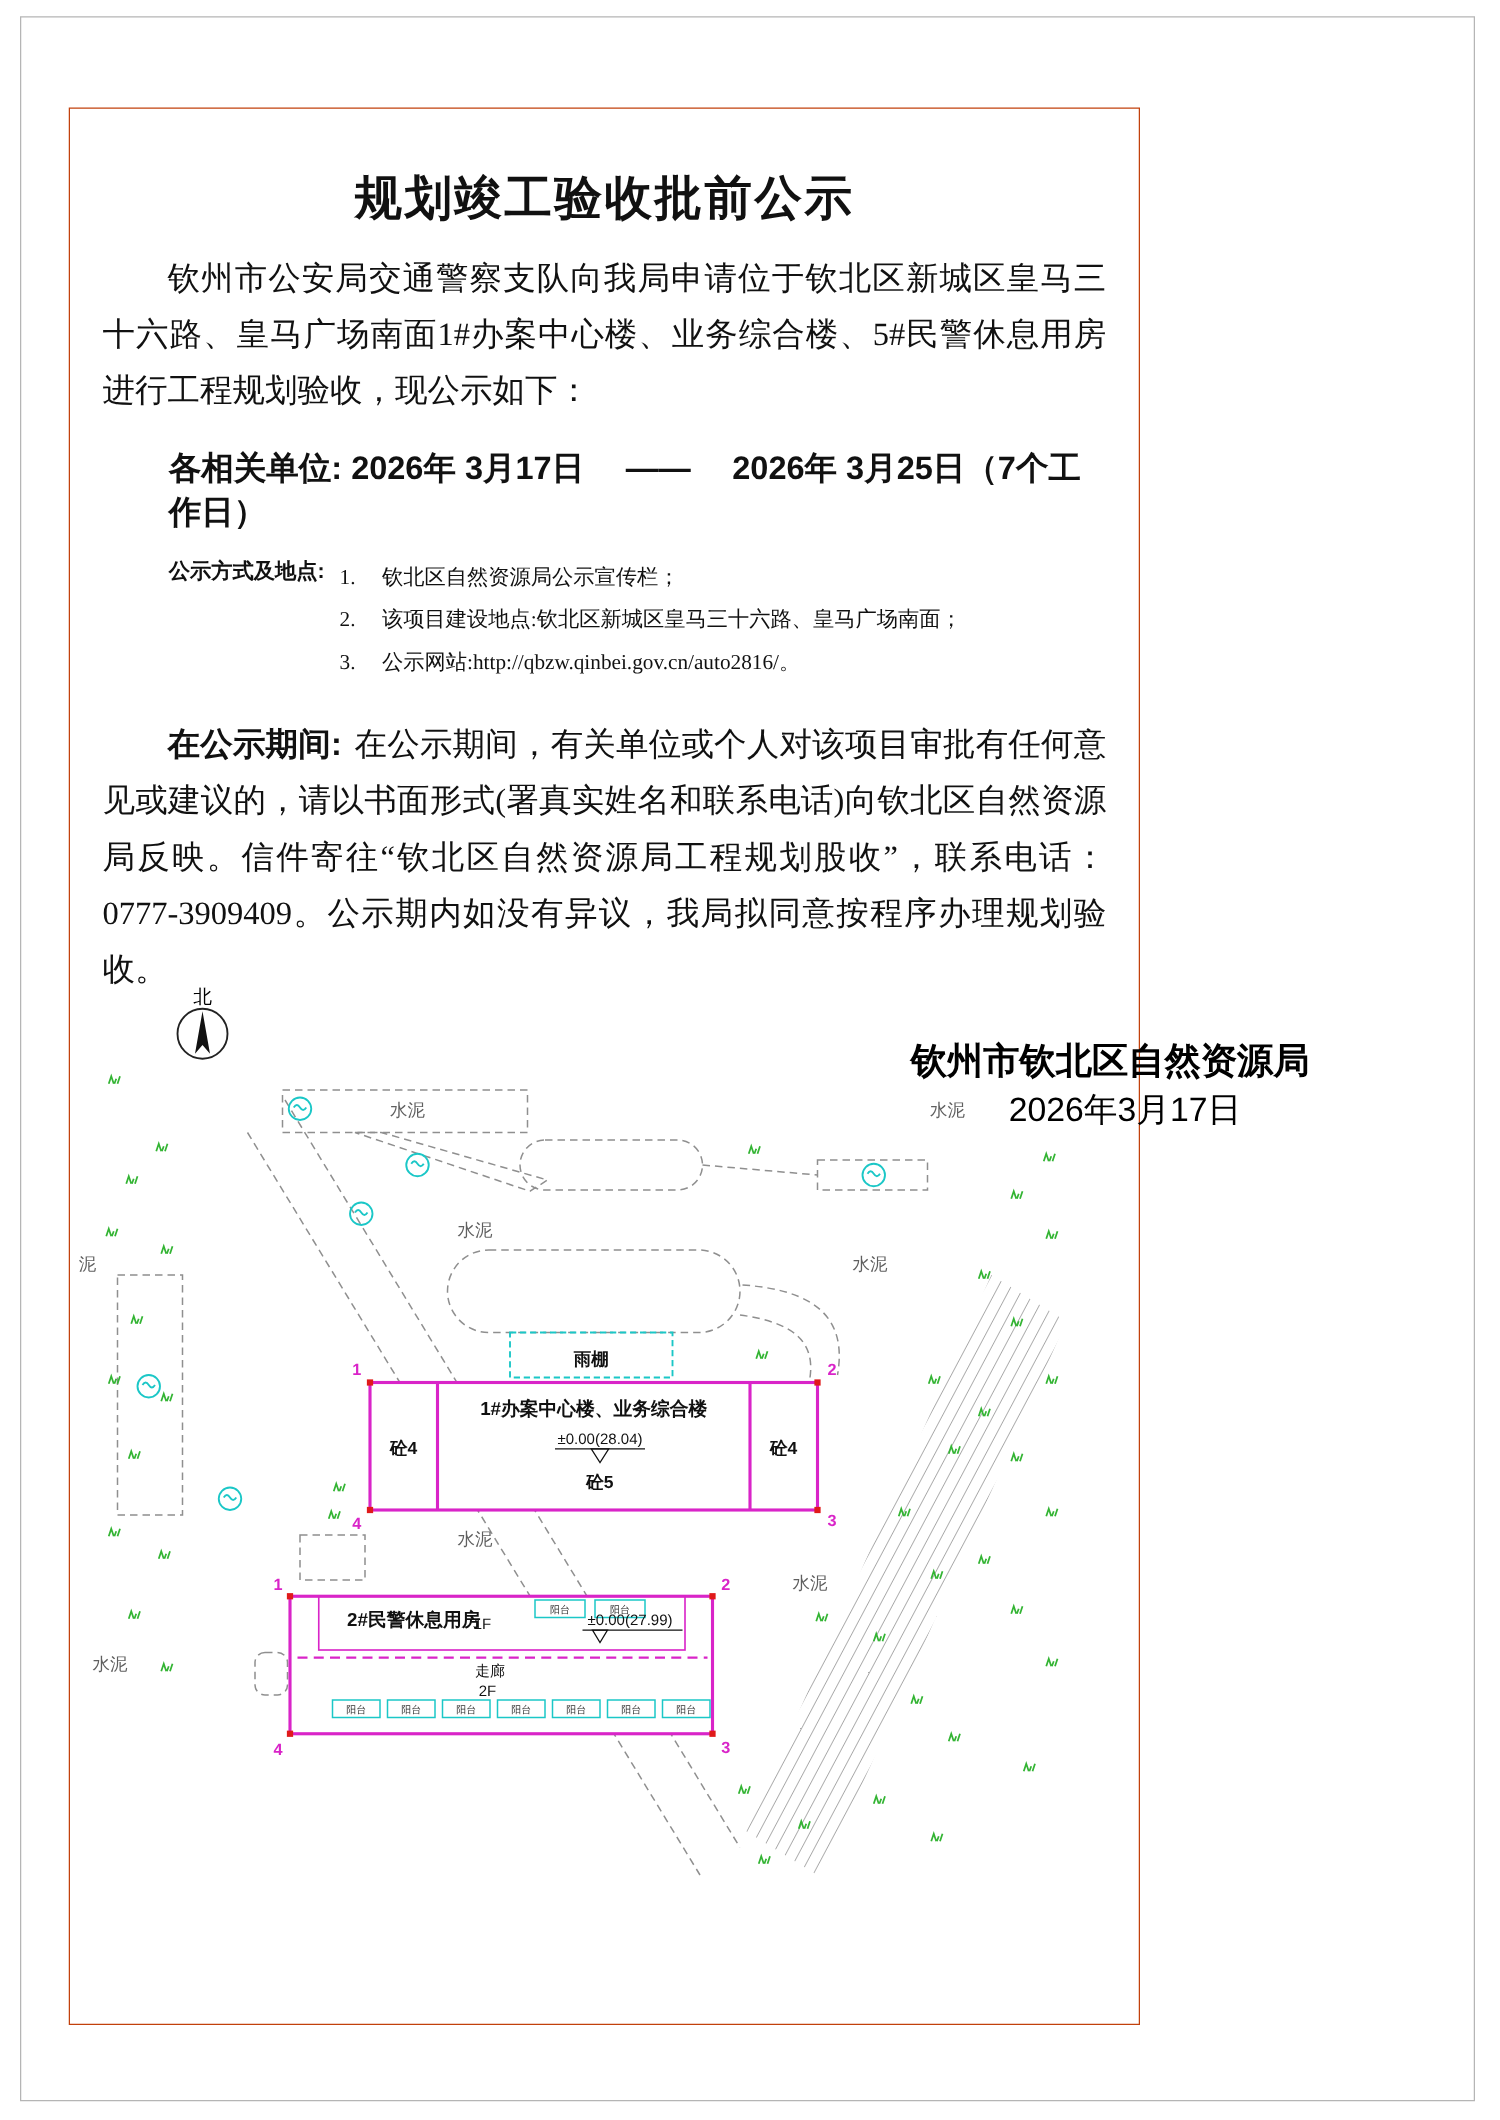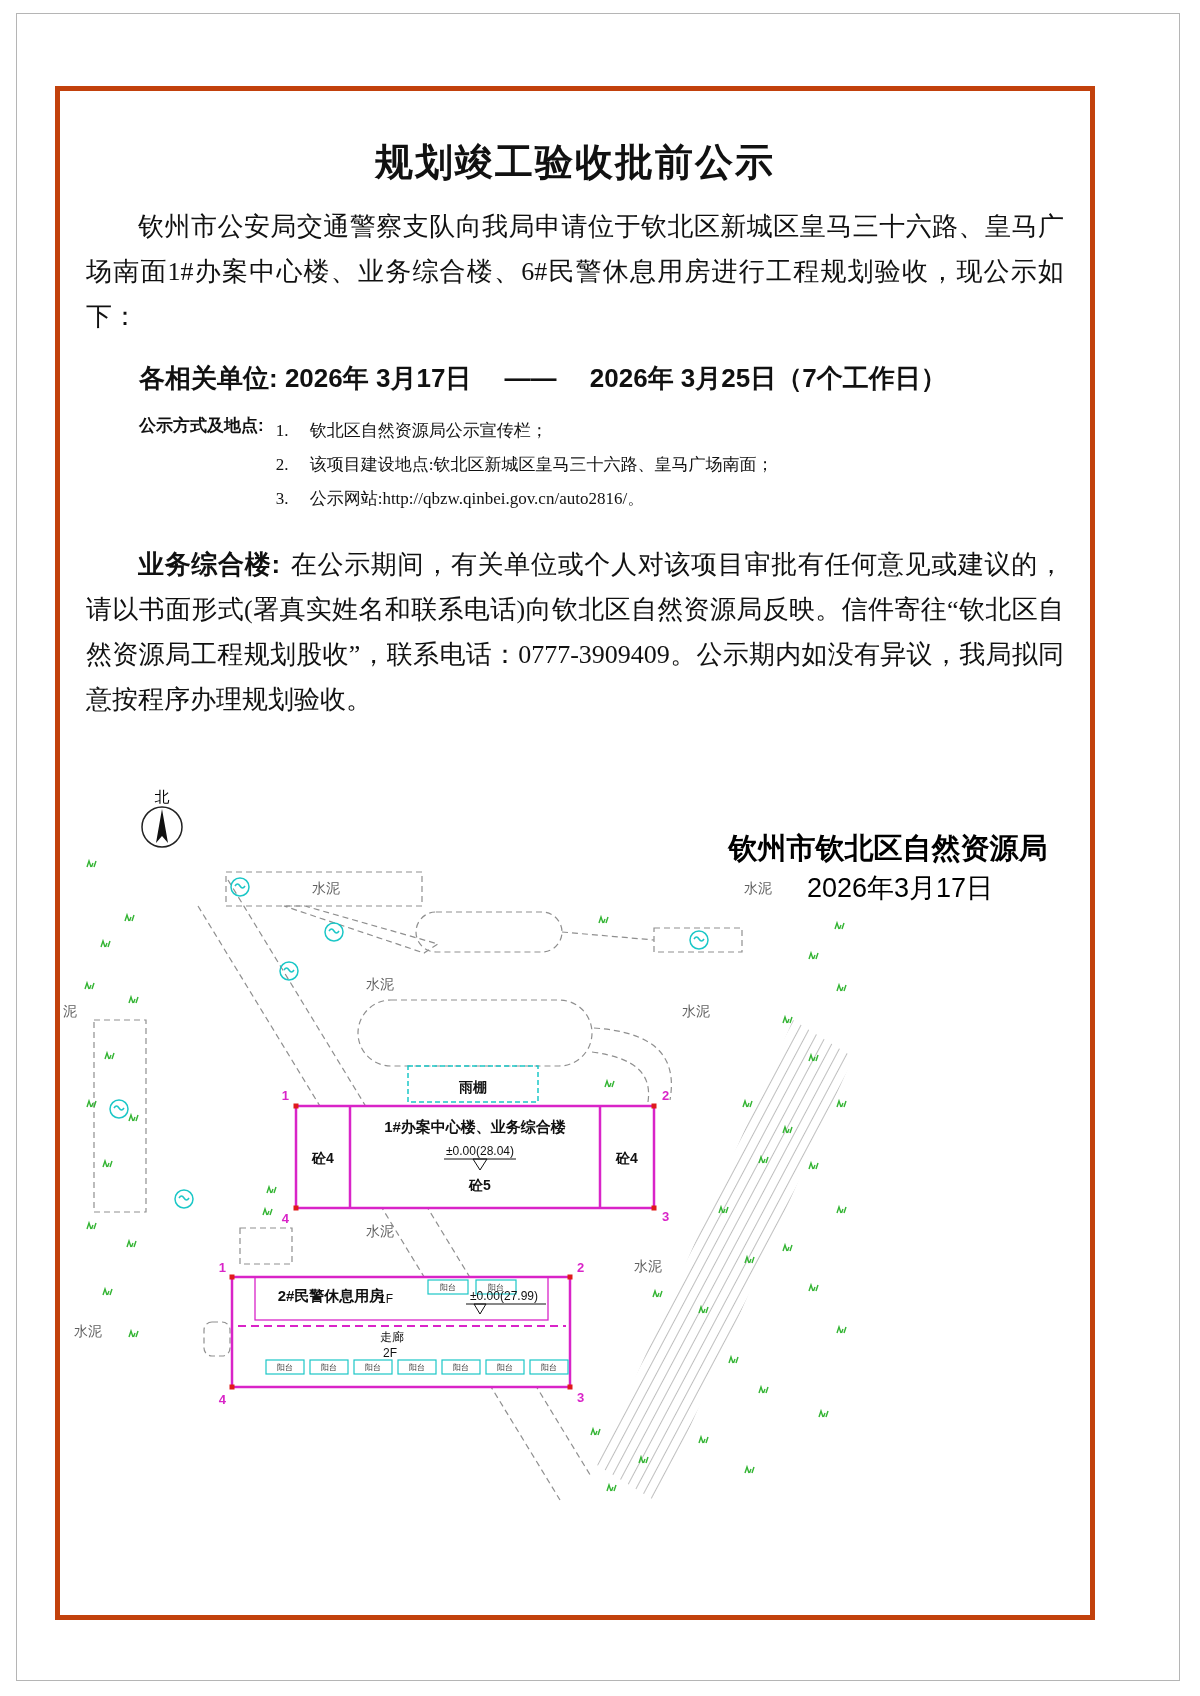--- a/index.html
+++ b/index.html
@@ -1,21 +1,21 @@
 <!DOCTYPE html>
 <html><head>
 <meta charset="utf-8">
 <style>
   html,body{margin:0;padding:0;}
   body{width:1200px;height:1696px;background:#ffffff;position:relative;overflow:hidden;
        font-family:"Liberation Serif",serif;color:#111;}
   .outer-frame{position:absolute;left:16px;top:13px;width:1164px;height:1668px;
        border:1px solid #b5b5b5;box-sizing:border-box;}
-  .doc-frame{position:absolute;left:55px;top:86px;width:1040px;height:1534px;
-       border:5px solid #c2410c;box-sizing:border-box;padding:22px 26px 0 26px;}
+  .doc-frame{position:absolute;left:55px;top:86px;width:857px;height:1534px;
+       border:1px solid #c2410c;box-sizing:border-box;padding:22px 26px 0 26px;}
   h1{margin:24px 0 0;text-align:center;font-size:38px;font-weight:bold;letter-spacing:2px;
        font-family:"Liberation Sans",sans-serif;}
   .salutation{margin:44px 0 0;font-size:26px;}
   .para{margin:16px 0 0;font-size:26px;line-height:45px;text-align:justify;text-indent:2em;}
   .lbl{font-weight:bold;font-family:"Liberation Sans",sans-serif;}
   .date-row{margin-top:22px;padding-left:53px;font-size:26px;font-weight:bold;
        font-family:"Liberation Sans",sans-serif;}
   .methods-row{margin-top:18px;padding-left:53px;font-size:17px;display:flex;align-items:flex-start;}
   .methods-row .lbl{flex:none;}
   .methods-list{display:flex;flex-direction:column;gap:0;margin-left:12px;}
@@ -37,37 +37,37 @@
   .sig{font-size:29px;font-weight:600;font-family:"Liberation Serif",serif;}
   .sig2{font-size:27px;font-family:"Liberation Serif",serif;}
 </style>
 </head>
 <body>
 
 <div class="outer-frame"></div>
 
 <div class="doc-frame">
   <h1>规划竣工验收批前公示</h1>
-  <p class="para">钦州市公安局交通警察支队向我局申请位于钦北区新城区皇马三十六路、皇马广场南面1#办案中心楼、业务综合楼、6#民警休息用房进行工程规划验收，现公示如下：</p>
+  <p class="para">钦州市公安局交通警察支队向我局申请位于钦北区新城区皇马三十六路、皇马广场南面1#办案中心楼、业务综合楼、5#民警休息用房进行工程规划验收，现公示如下：</p>
 
   <div class="date-row">
     <span class="lbl">各相关单位:</span>
     <span>2026年 3月17日　 ——　 2026年 3月25日（7个工作日）</span>
   </div>
 
   <div class="methods-row">
     <span class="lbl">公示方式及地点:</span>
     <div class="methods-list">
       <div class="method-item">1.　 钦北区自然资源局公示宣传栏；</div>
       <div class="method-item">2.　 该项目建设地点:钦北区新城区皇马三十六路、皇马广场南面；</div>
       <div class="method-item">3.　 公示网站:http://qbzw.qinbei.gov.cn/auto2816/。</div>
     </div>
   </div>
 
-  <p class="para feedback"><span class="lbl">业务综合楼:</span><span>在公示期间，有关单位或个人对该项目审批有任何意见或建议的，请以书面形式(署真实姓名和联系电话)向钦北区自然资源局反映。信件寄往“钦北区自然资源局工程规划股收”，联系电话：0777-3909409。公示期内如没有异议，我局拟同意按程序办理规划验收。</span></p>
+  <p class="para feedback"><span class="lbl">在公示期间:</span><span>在公示期间，有关单位或个人对该项目审批有任何意见或建议的，请以书面形式(署真实姓名和联系电话)向钦北区自然资源局反映。信件寄往“钦北区自然资源局工程规划股收”，联系电话：0777-3909409。公示期内如没有异议，我局拟同意按程序办理规划验收。</span></p>
 </div>
 
 <svg class="plan" viewBox="0 0 1200 1696" xmlns="http://www.w3.org/2000/svg">
   <defs>
     <g id="grassSym">
       <path d="M1,7 L3,1 L5,7 M5.5,7 L7,3 M8,7 L10,1" fill="none" stroke-width="1.4" stroke="#33b433"></path>
     </g>
     <g id="treeSym" fill="none" stroke-width="1.5" stroke="#1bc7c7">
       <circle r="9"></circle>
       <path d="M-5,-1 q2.5,-4 5,0 q2.5,4 5,0"></path>

